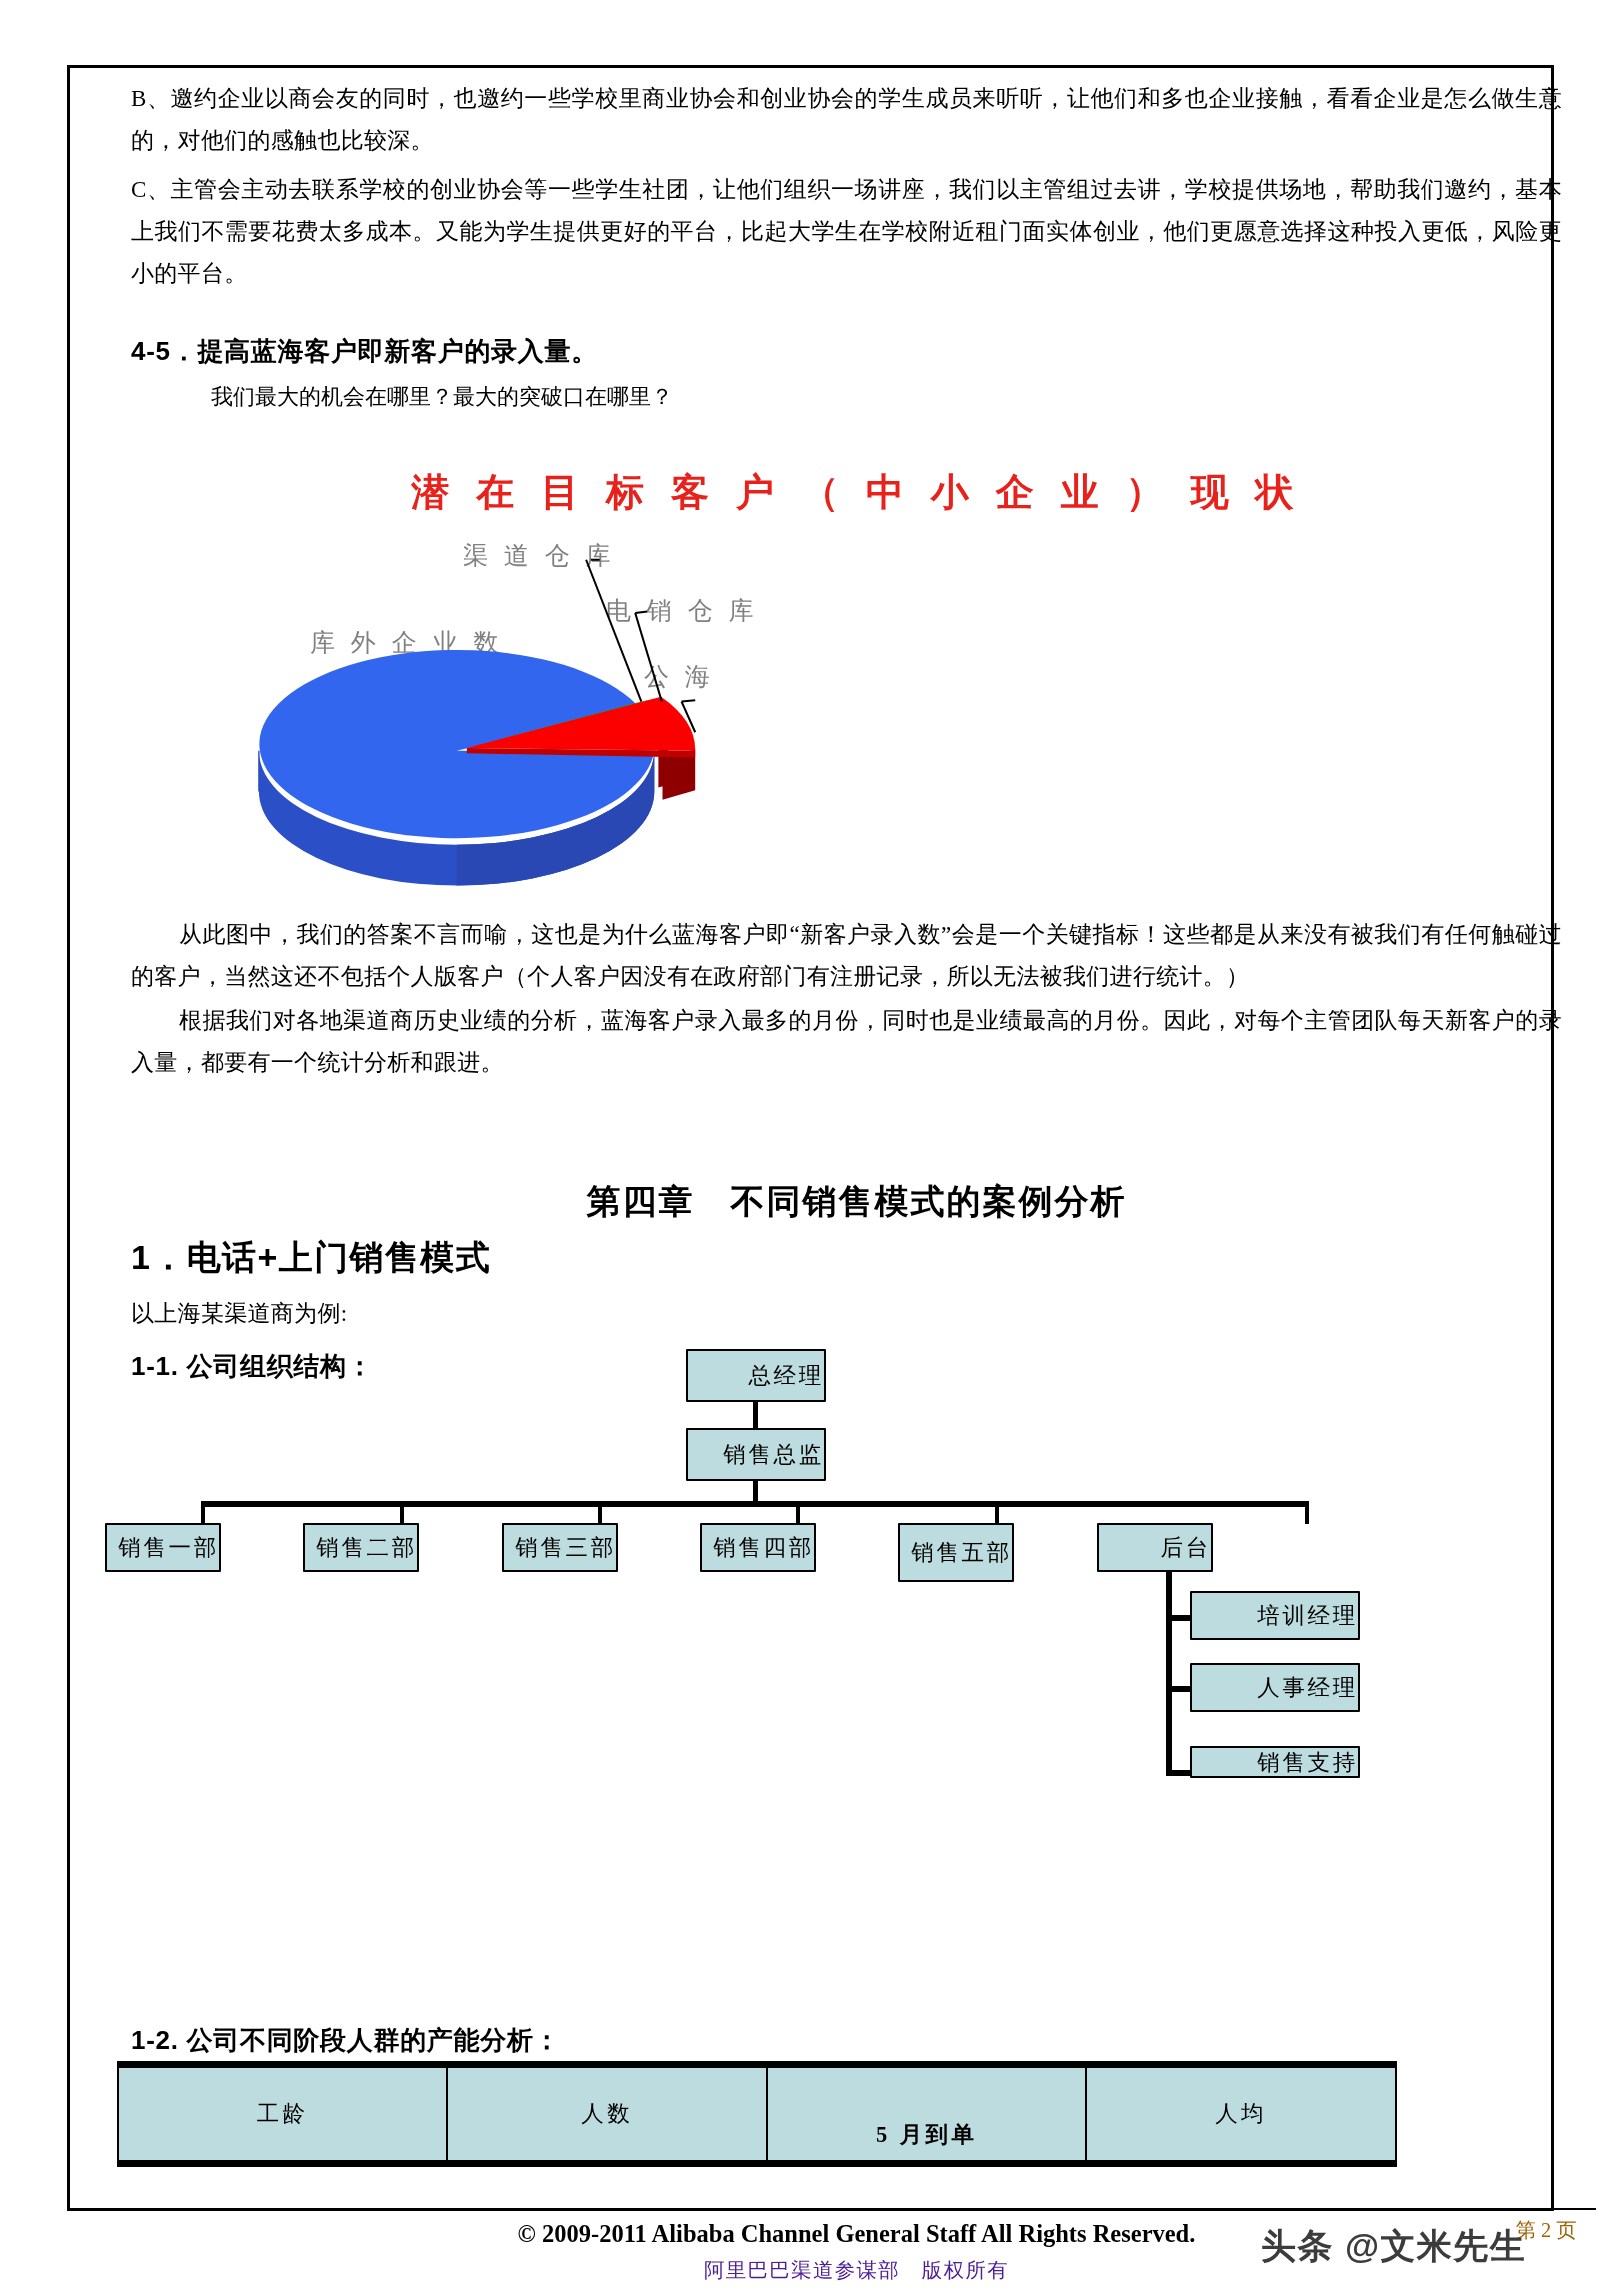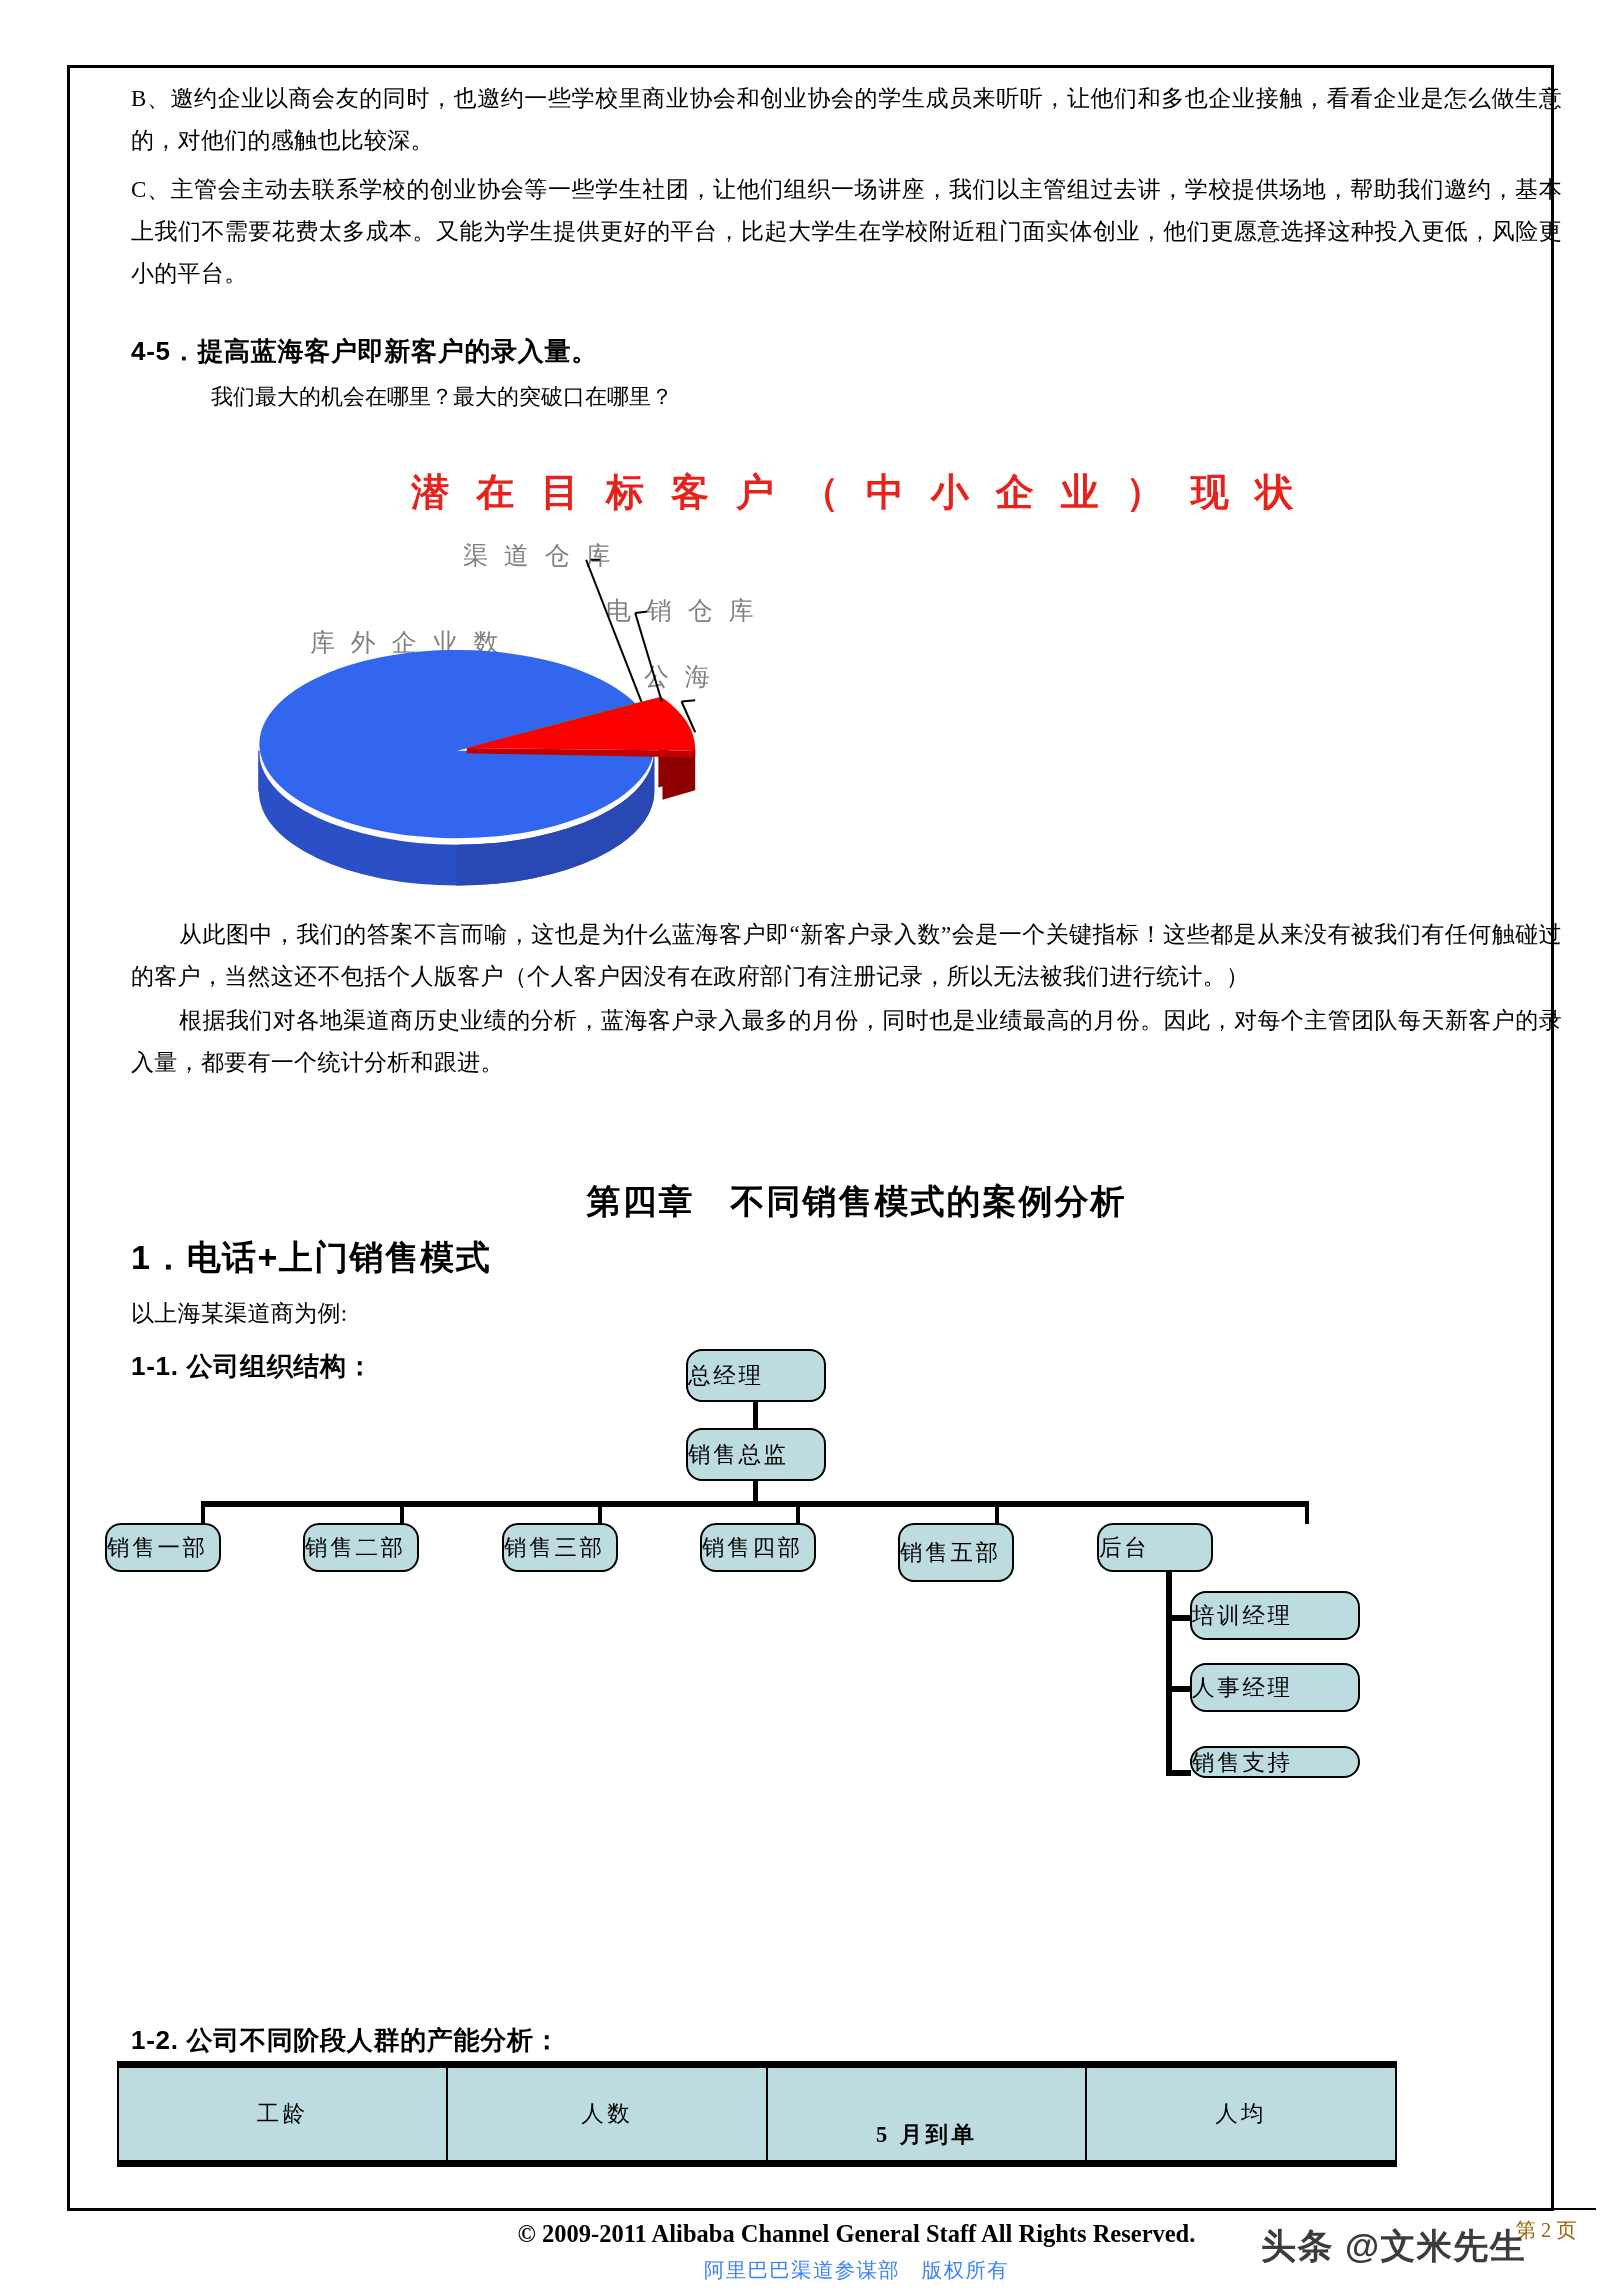--- a/index.html
+++ b/index.html
@@ -114,25 +114,25 @@
     position: absolute;
     left: 0px;
     top: 1281px;
     width: 1479px;
     height: 286px;
   }
   .org-box {
     position: absolute;
     background: #bcdcdf;
     border: 2.7px solid #000;
-    border-radius: 16px;
+    border-radius: 1px;
     box-sizing: border-box;
     display: flex;
     align-items: center;
-    justify-content: flex-start;
+    justify-content: flex-end;
     font-family: "Liberation Serif", "DejaVu Serif", serif;
     font-size: 22.5px;
     letter-spacing: 2.7px;
     color: #000;
   }
   .org-line {
     position: absolute;
     background: #000;
   }
 
@@ -188,21 +188,21 @@
     color: #000;
   }
   #footer-cn {
     position: absolute;
     left: 0; right: 0;
     top: 2188px;
     text-align: center;
     font-family: "Liberation Serif", "DejaVu Serif", serif;
     font-size: 20.4px;
     letter-spacing: 1.4px;
-    color: #3b82f6;
+    color: #4c1d95;
   }
   #footer-page {
     position: absolute;
     right: 20.4px;
     top: 2148px;
     font-family: "Liberation Serif", "DejaVu Serif", serif;
     font-size: 20.4px;
     color: #a16207;
   }
 

